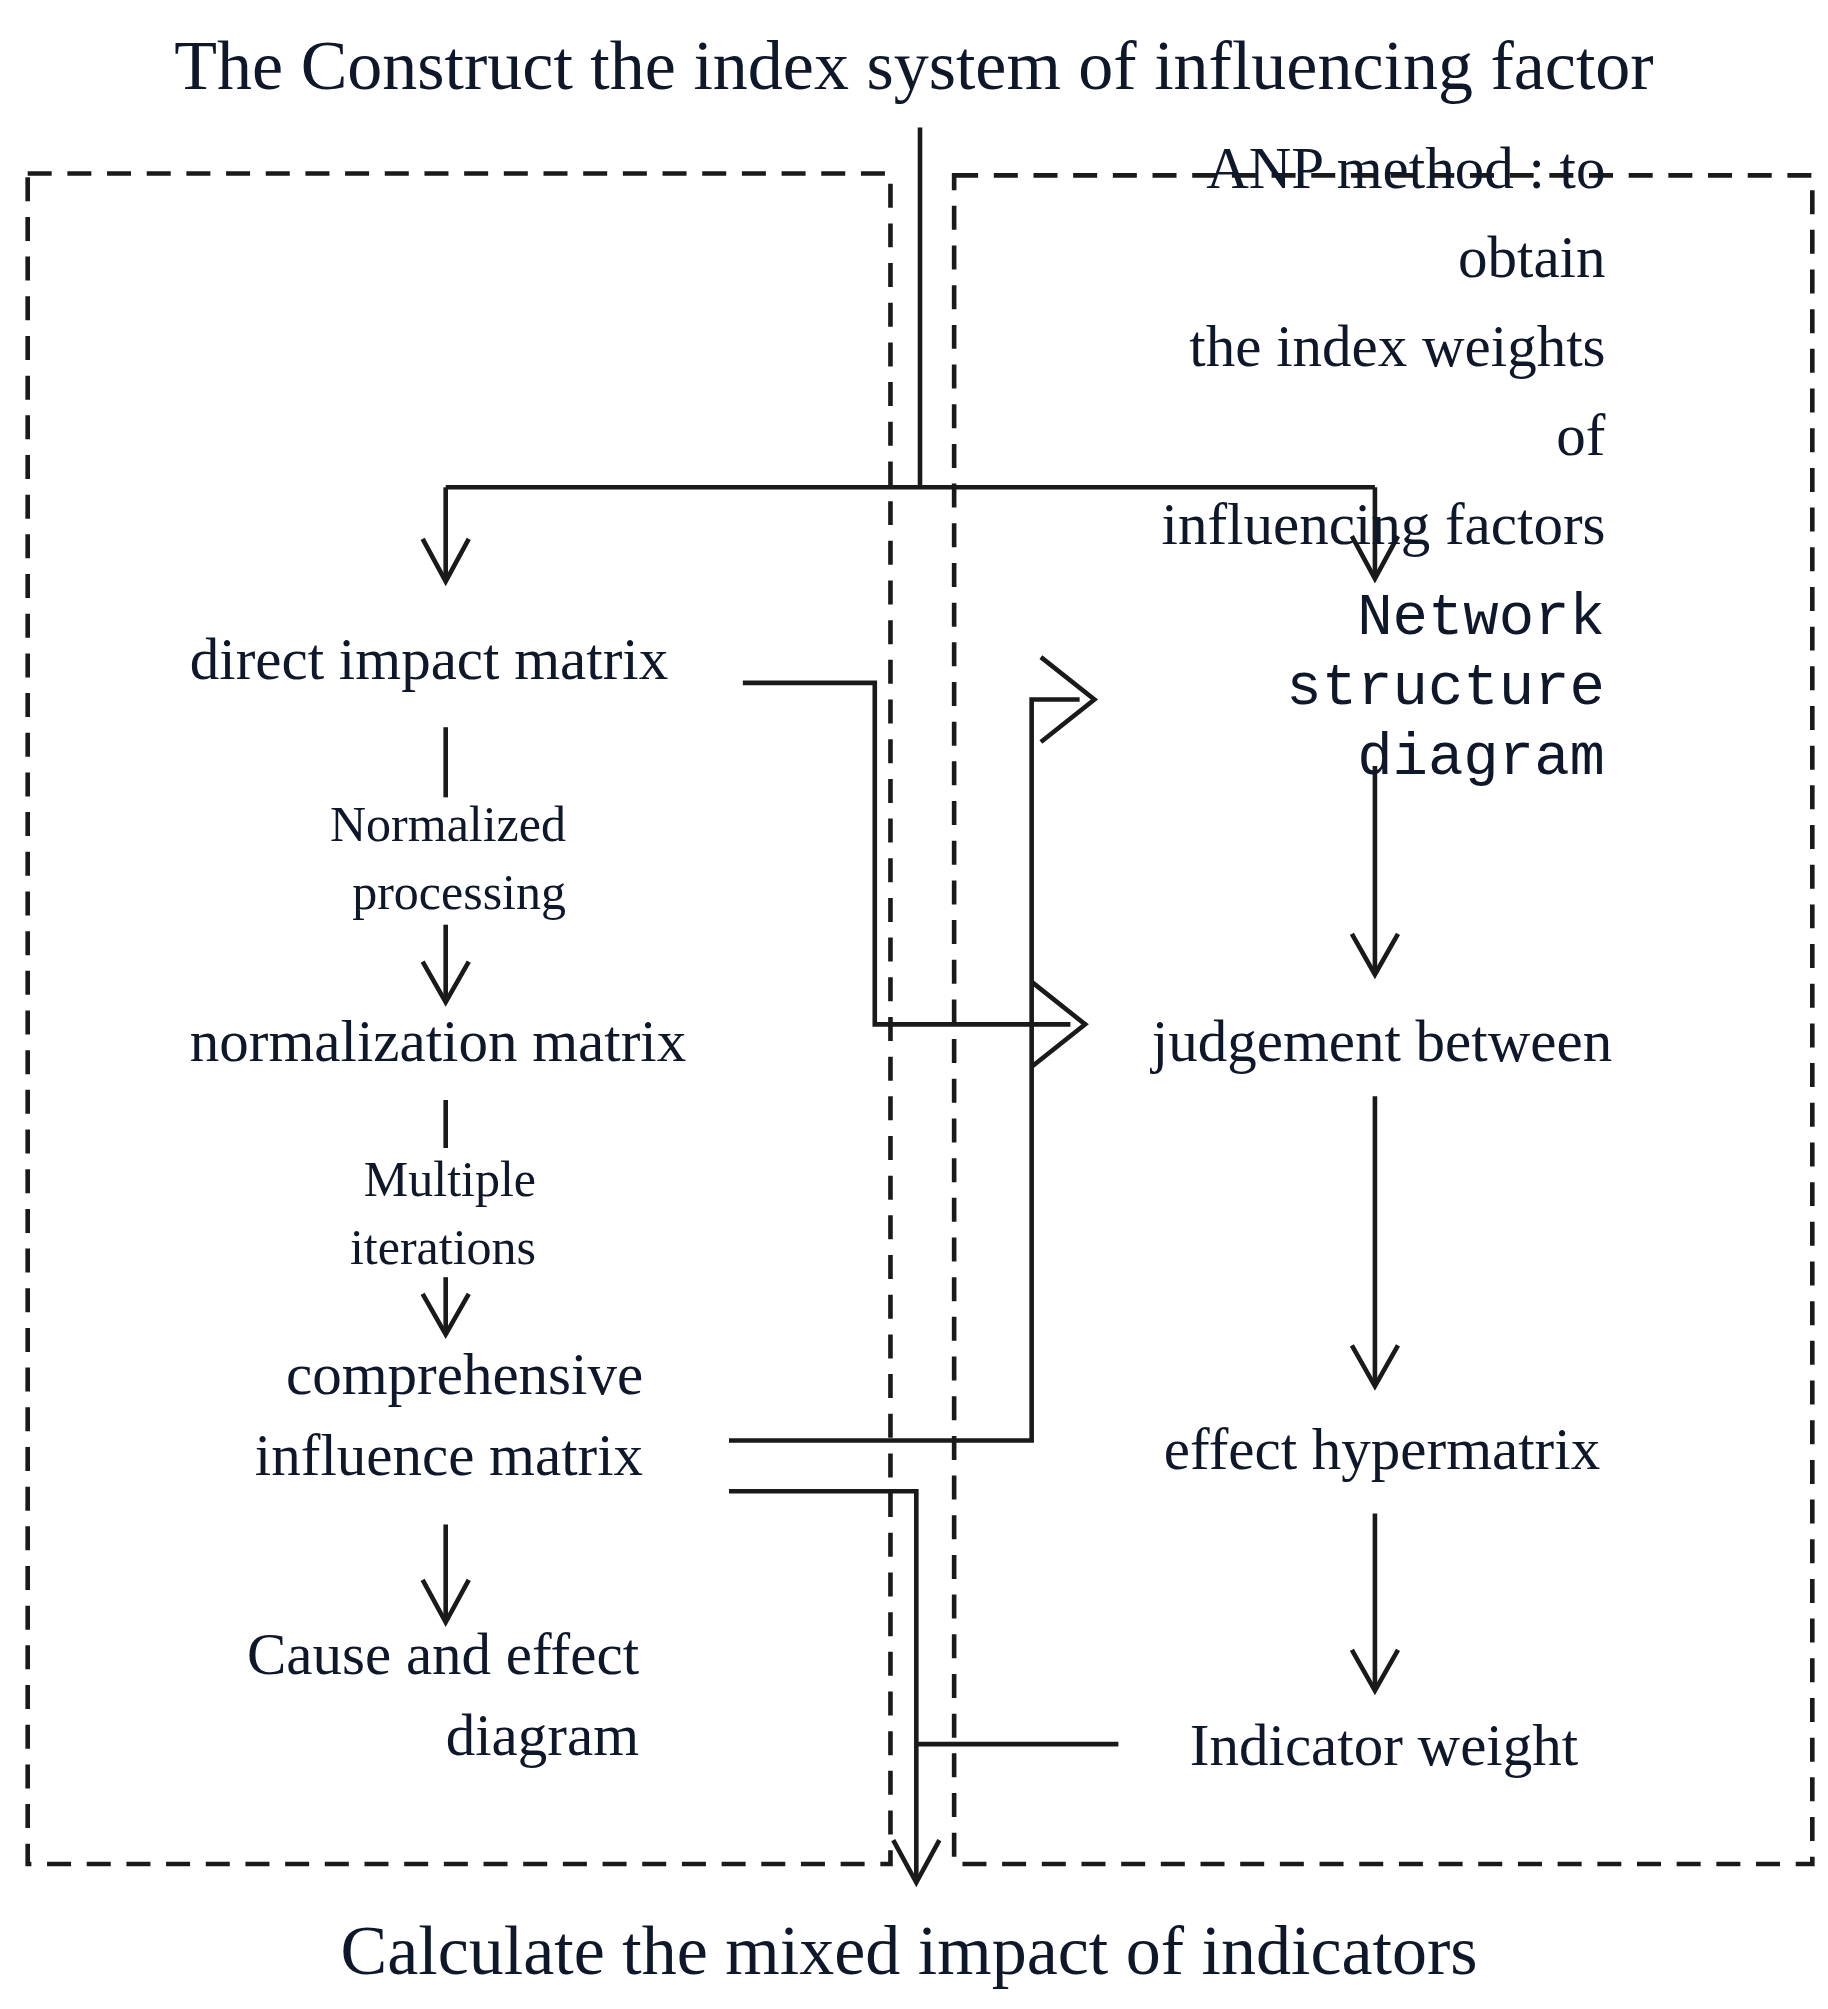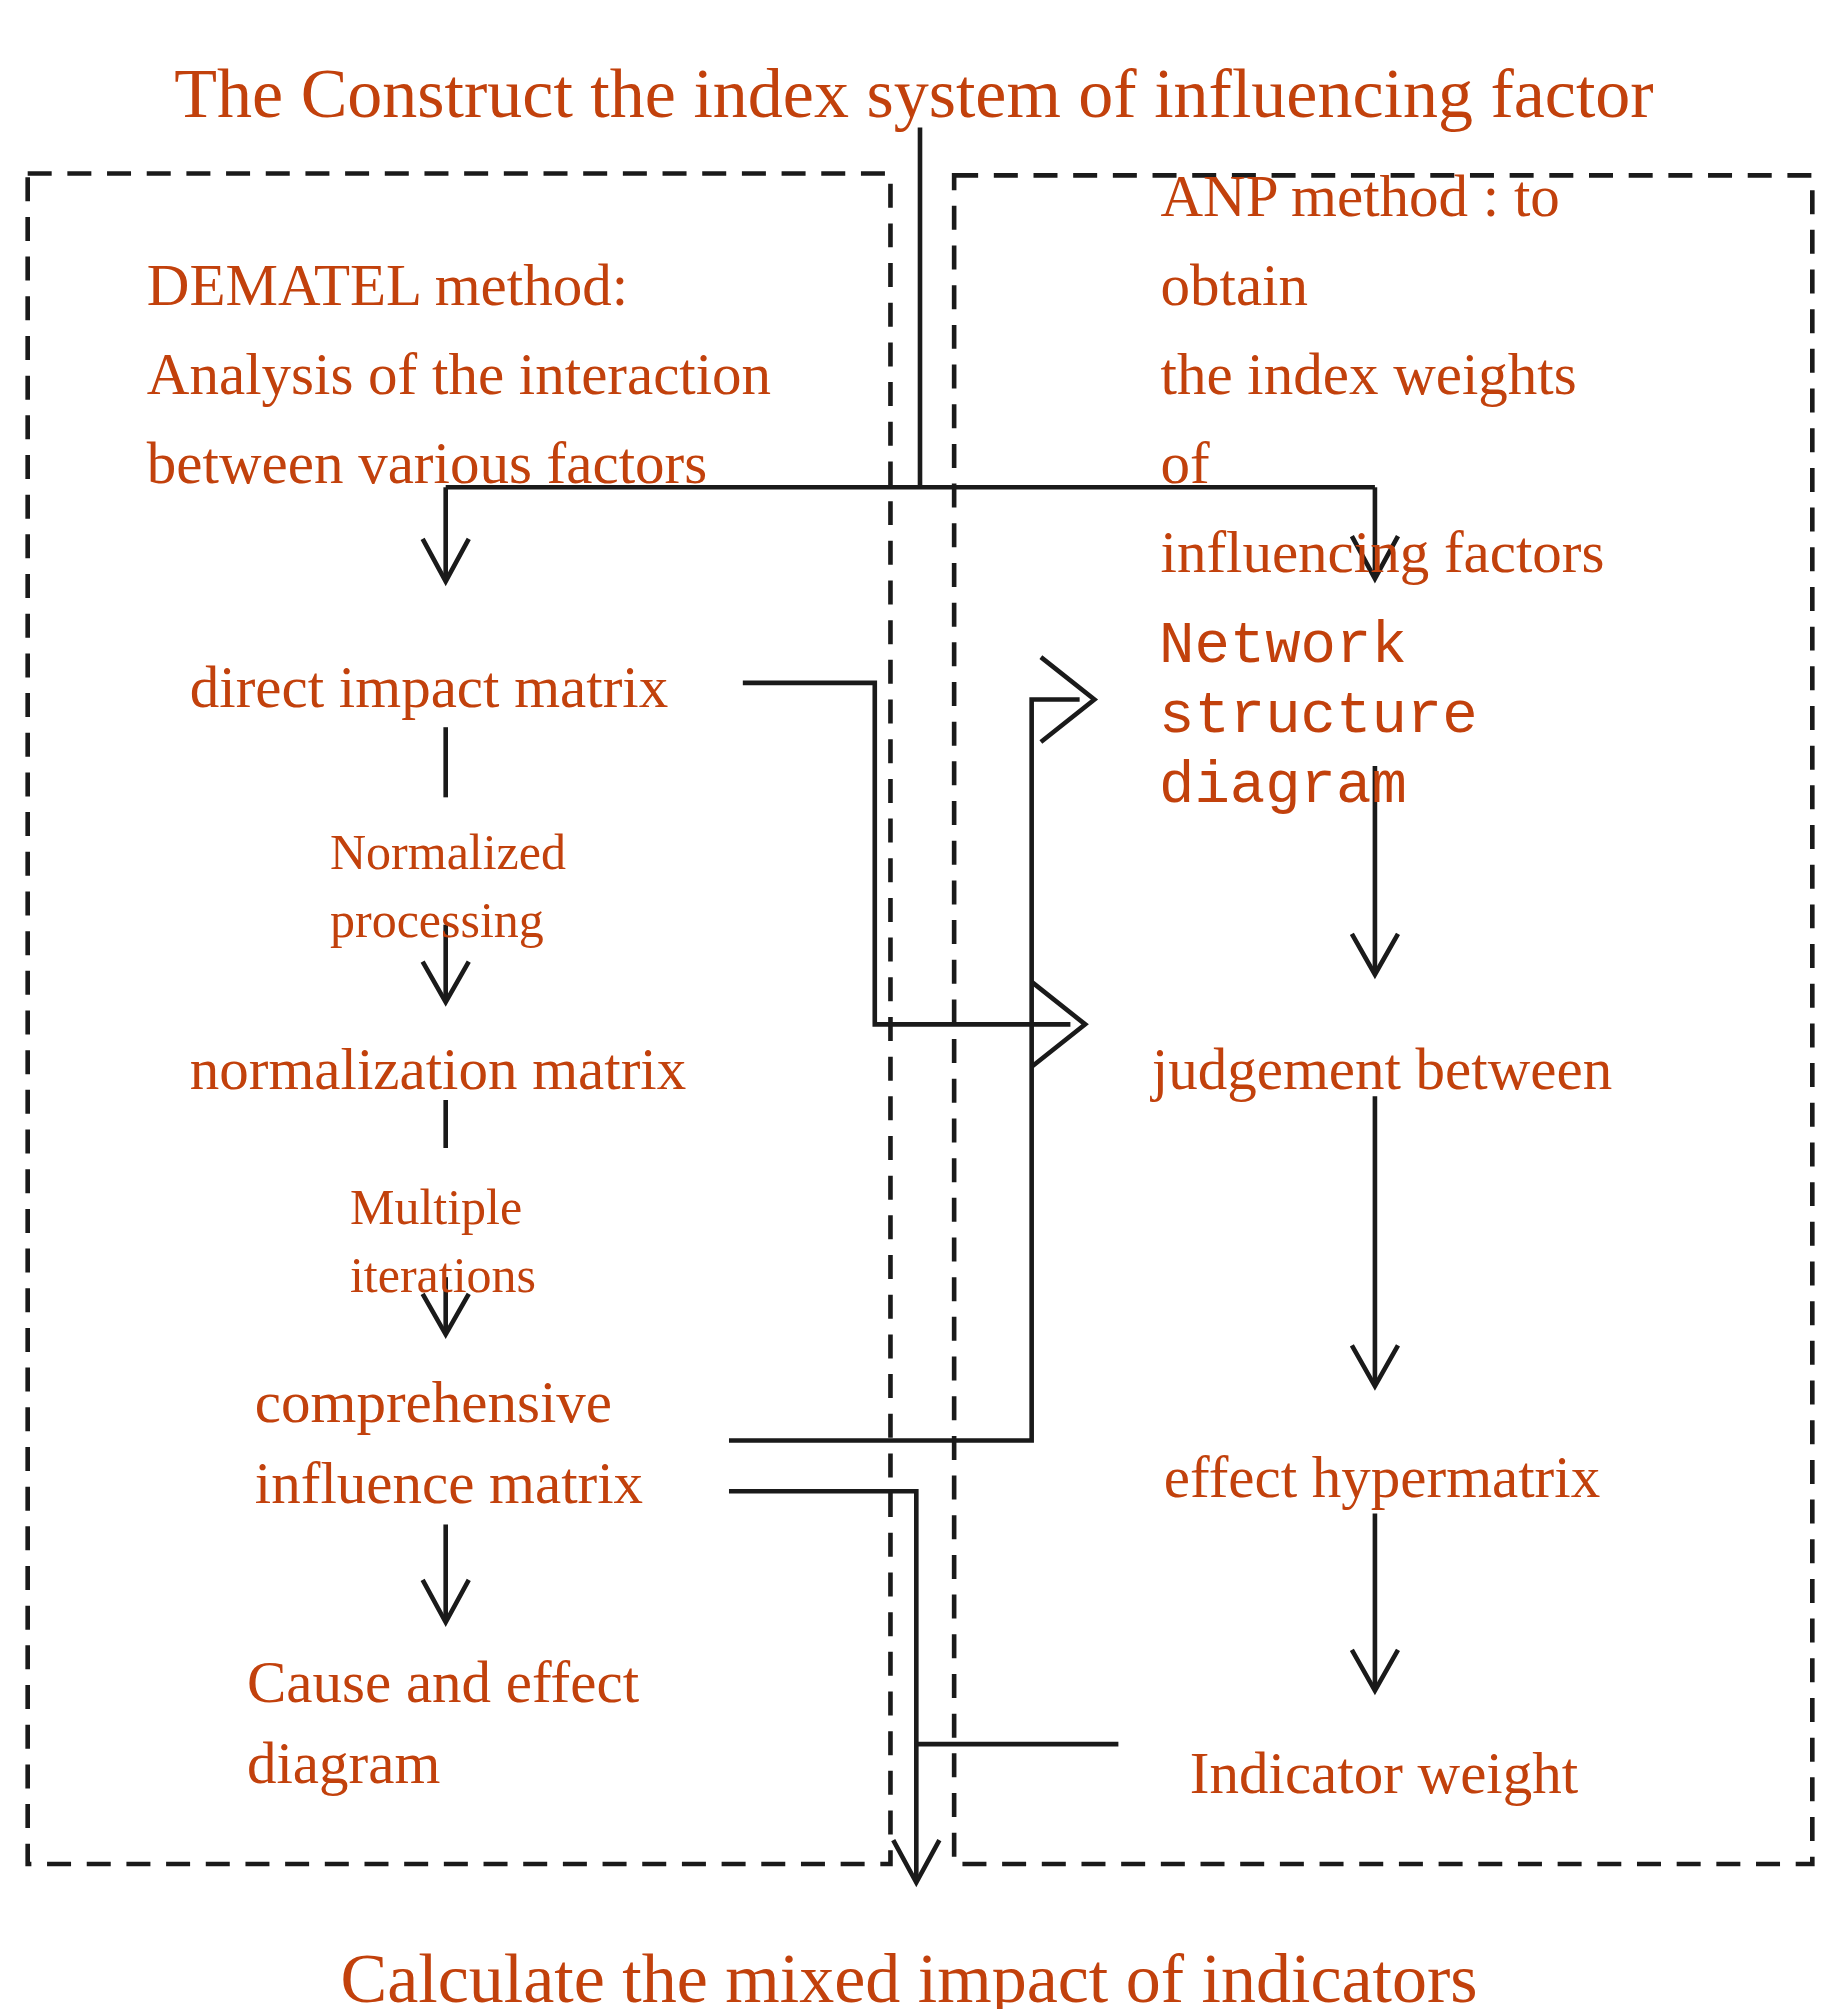--- a/index.html
+++ b/index.html
@@ -9,24 +9,23 @@
     height: 2009px;
     background: #ffffff;
     font-family: "Liberation Serif", "DejaVu Serif", serif;
     color: #1a1a1a;
     overflow: hidden;
   }
   #wires { position: absolute; left: 0; top: 0; }
   .txt {
     position: absolute;
     transform: translate(-50%, -50%);
-    text-align: left;
+    text-align: right;
     white-space: pre-line;
-    color: #c2410c;
-    margin-top: 28px;
+    color: #0f172a;
   }
   .nowrap { white-space: nowrap; }
   .title    { font-size: 70px; }
   .header   { font-size: 59px; line-height: 89px; }
   .node     { font-size: 59px; line-height: 81px; }
   .node-tight { font-size: 59px; line-height: 70px; font-family: Liberation Mono, monospace; }
   .small    { font-size: 50px; line-height: 68px; }
   .bottom   { font-size: 70px; }
 </style>
 </head>
@@ -71,23 +70,20 @@
       <path d="M 1465 1012 L 1490 1056 L 1515 1012"></path>
       <path d="M 1490 1188 V 1498"></path>
       <path d="M 1465 1458 L 1490 1502 L 1515 1458"></path>
       <path d="M 1490 1640 V 1828"></path>
       <path d="M 1465 1788 L 1490 1832 L 1515 1788"></path>
     </g>
   </svg>
 
   <div class="txt title nowrap" style="left:914px; top:66px;">The Construct the index system of influencing factor</div>
 
-  <div class="txt header" style="left:459px; top:346px;">DEMATEL method:
-Analysis of the interaction
-between various factors</div>
 
   <div class="txt header" style="left:1383px; top:346px;">ANP method : to obtain
 the index weights of
 influencing factors</div>
 
   <div class="txt node nowrap" style="left:429px; top:659px;">direct impact matrix</div>
 
   <div class="txt small" style="left:448px; top:858px;">Normalized
 processing</div>
 

